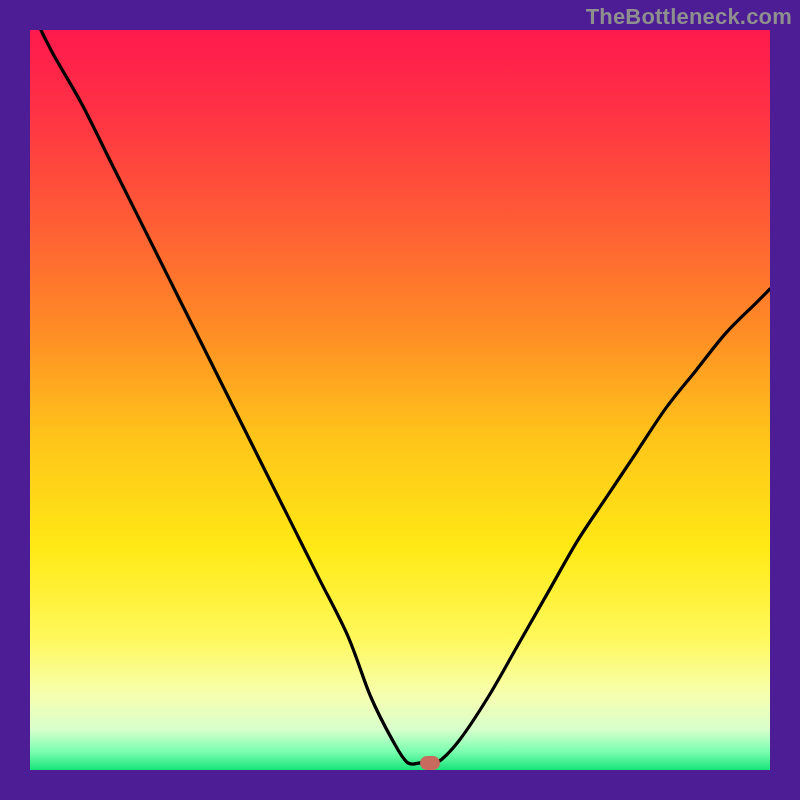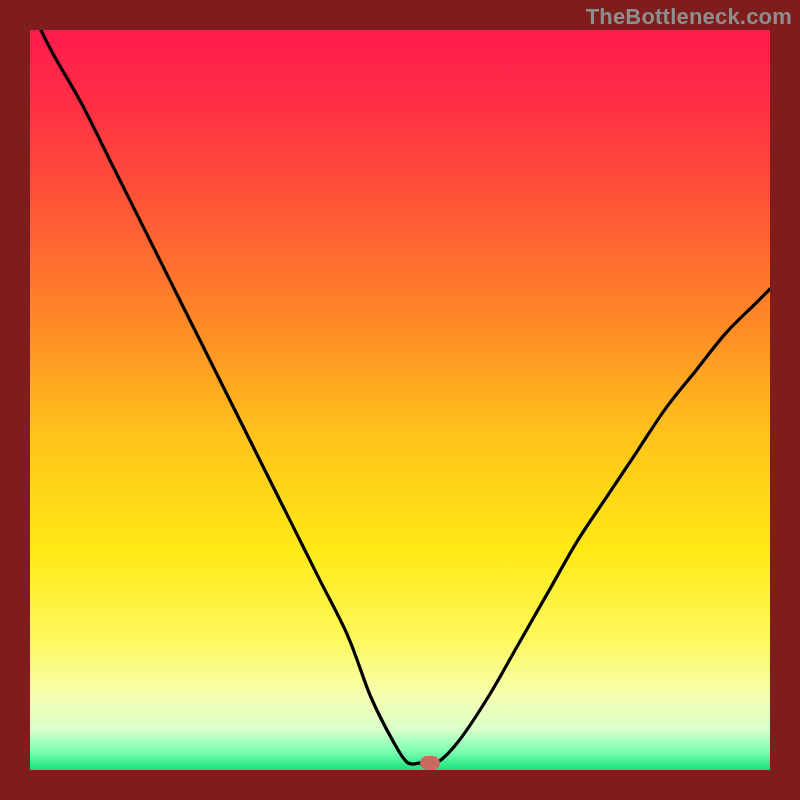--- a/index.html
+++ b/index.html
@@ -9,21 +9,21 @@
     height: 800px;
     background: #000;
     overflow: hidden;
   }
   .frame {
     position: absolute;
     left: 0;
     top: 0;
     width: 800px;
     height: 800px;
-    background: #7f1d1d;
+    background: #4c1d95;
   }
   .plot {
     position: absolute;
     left: 30px;
     top: 30px;
     width: 740px;
     height: 740px;
     overflow: hidden;
   }
   .gradient {

